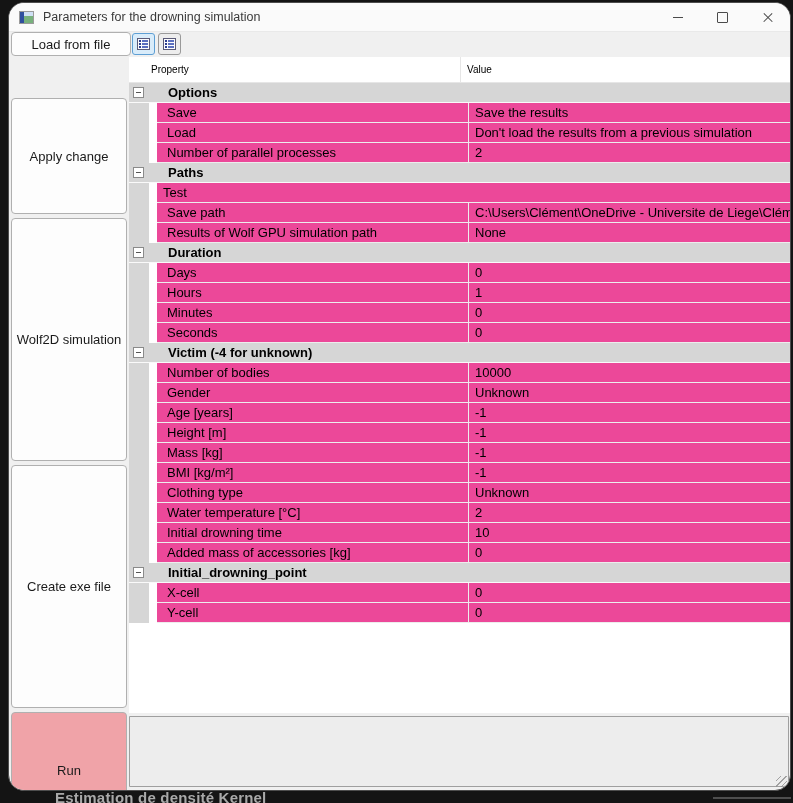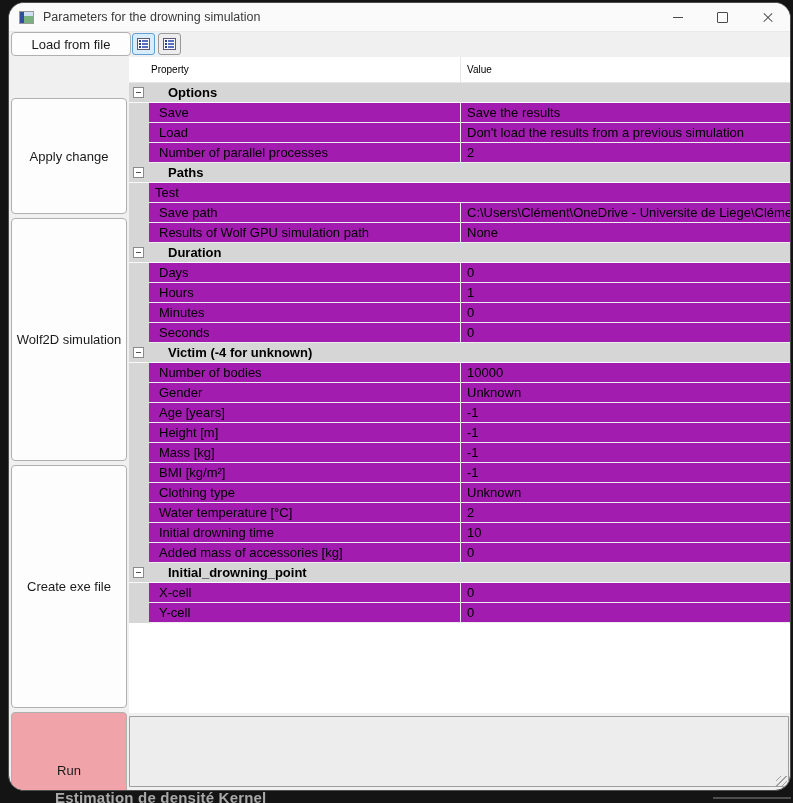--- a/index.html
+++ b/index.html
@@ -74,21 +74,21 @@
   .indent-strip{position:absolute;left:120px;top:80px;width:20px;height:540px;background:#d6d6d6;}
   .rows{position:absolute;left:120px;top:80px;width:661px;font-size:13px;}
   .srow{
     height:20px;background:#d6d6d6;border-bottom:1px solid #fafafa;box-sizing:border-box;
     display:flex;align-items:center;gap:24px;padding-left:4px;
     color:#000000;font-weight:bold;
   }
   .expbox{width:9px;height:9px;border:1px solid #8a8a8a;background:#fff;position:relative;flex:none;box-sizing:content-box;}
   .expbox i{position:absolute;left:2px;top:4px;width:5px;height:1px;background:#555;display:block;}
   .prow{
-    display:flex;height:20px;margin-left:20px;background:#a21caf;
+    display:flex;height:20px;margin-left:28px;background:#ec4899;
     border-bottom:1px solid #ededed;box-sizing:border-box;color:#000;
   }
   .prow .pc{width:312px;line-height:19px;padding-left:10px;border-right:1px solid #ededed;box-sizing:border-box;white-space:nowrap;overflow:hidden;}
   .prow .vc{flex:1;line-height:19px;padding-left:6px;white-space:nowrap;overflow:hidden;}
 
   
   .bottom-panel{
     position:absolute;left:120px;top:713px;right:1px;bottom:3px;
     background:#ededed;border:1px solid #9f9f9f;box-sizing:border-box;border-radius:0 0 6px 0;
   }

